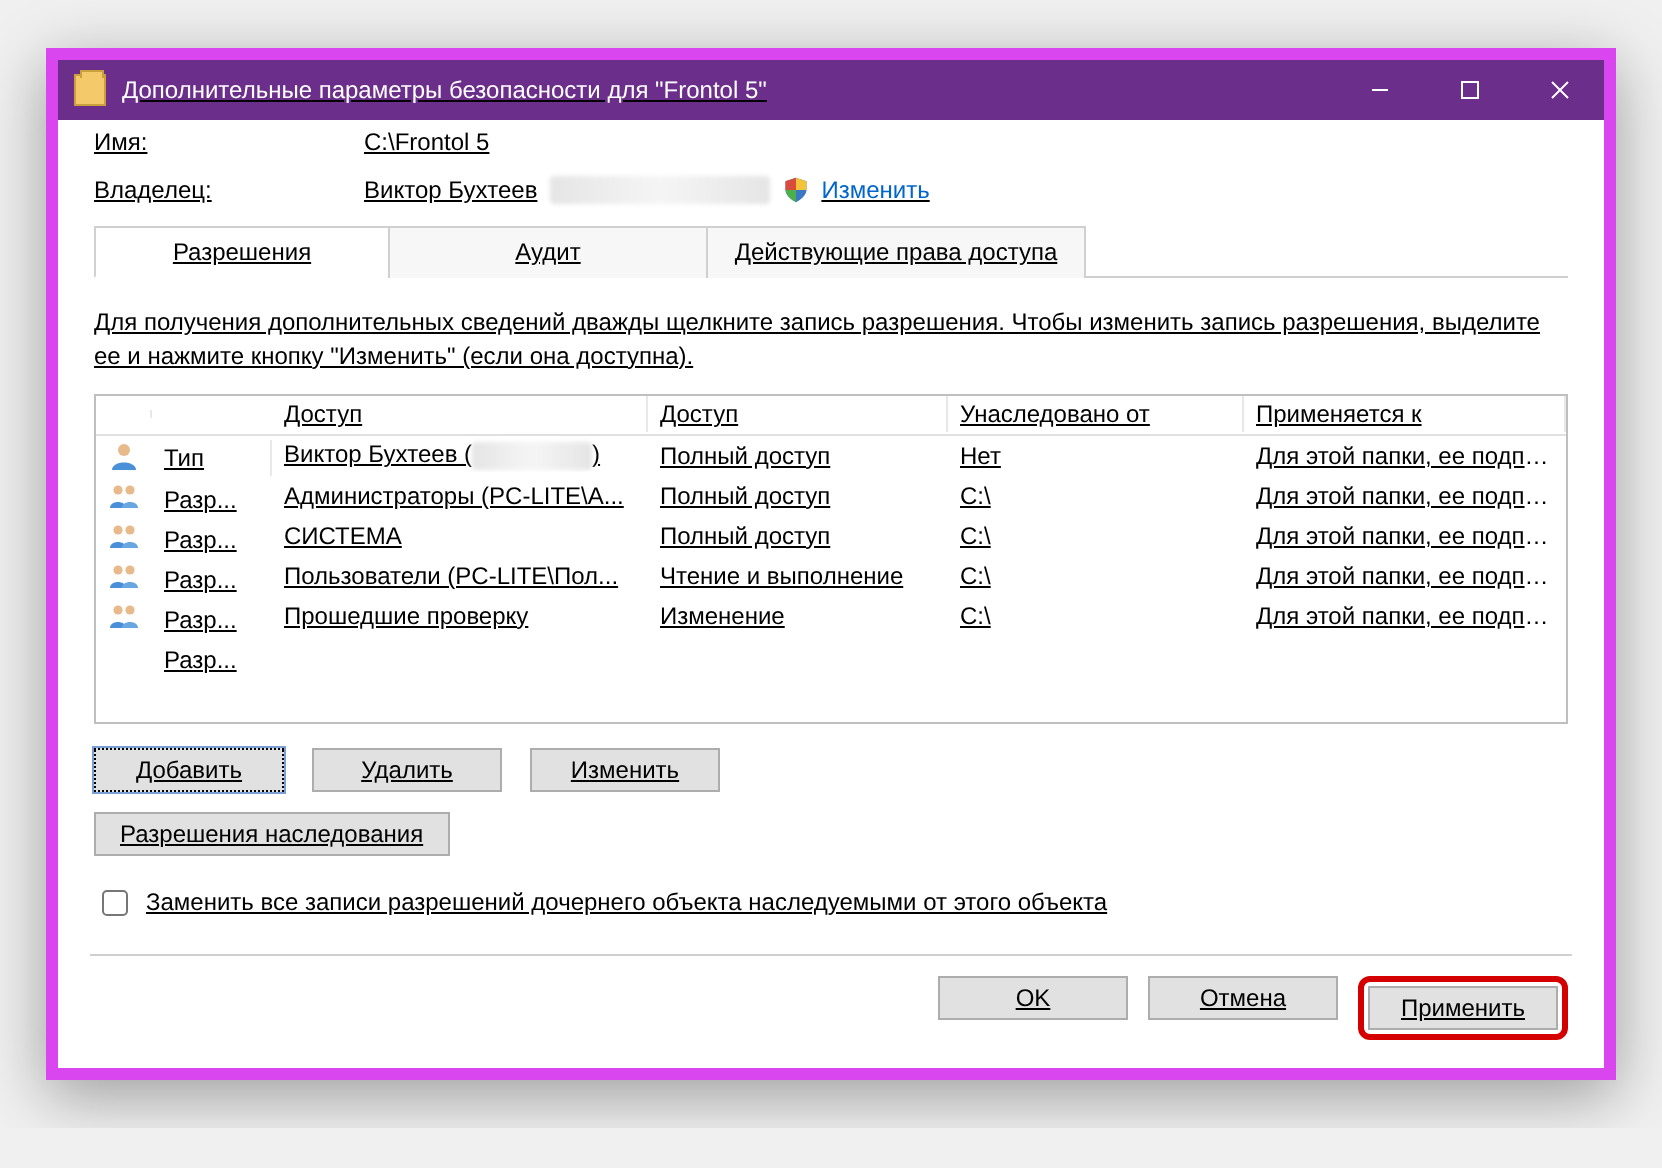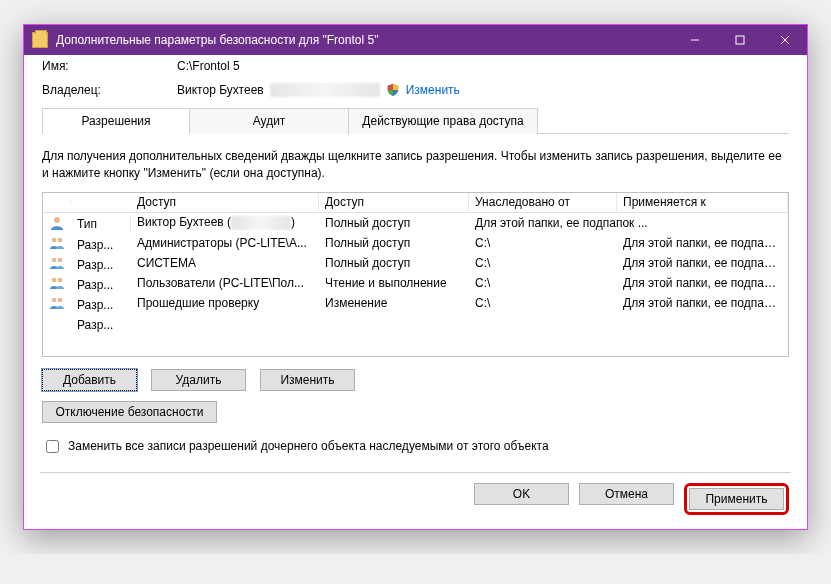--- a/index.html
+++ b/index.html
@@ -8,21 +8,22 @@
     font-family: "Segoe UI", Tahoma, sans-serif;
     font-size: 12px;
     background: #f0f0f0;
     color: #000;
   }
   .window {
     width: 785px;
     margin: 24px auto;
     background: #fff;
     box-shadow: 0 8px 30px rgba(0,0,0,0.35);
-    border: 1px solid #d946ef;
+    border: 6px solid #d946ef;
+    text-decoration: underline;
   }
   .titlebar {
     height: 30px;
     background: #6b2e8a;
     color: #fff;
     display: flex;
     align-items: center;
     padding: 0 0 0 8px;
   }
   .titlebar-icon {
@@ -184,20 +185,21 @@
           <div class="grid-row">
             <div class="cell c-icon">
               <svg class="usr-icon" viewBox="0 0 16 16">
                 <circle cx="8" cy="5" r="3" fill="#e8b98a"></circle>
                 <path d="M2 15 C2 10 14 10 14 15 Z" fill="#4a90d9"></path>
               </svg>
             </div>
             <div class="cell c-type">Разр...</div>
             <div class="cell c-subj"><span>Виктор Бухтеев (</span><span class="blurred" style="width: 60px; vertical-align: middle;"></span><span>)</span></div>
             <div class="cell c-acc">Полный доступ</div>
+            <div class="cell c-inh">Нет</div>
             <div class="cell c-app">Для этой папки, ее подпапок ...</div>
           </div>
           <div class="grid-row">
             <div class="cell c-icon">
               <svg class="usr-icon" viewBox="0 0 16 16">
                 <circle cx="5" cy="5" r="2.3" fill="#e8b98a"></circle>
                 <circle cx="11" cy="5" r="2.3" fill="#e8b98a"></circle>
                 <path d="M1 14 C1 10 9 10 9 14 Z" fill="#4a90d9"></path>
                 <path d="M7 14 C7 10 15 10 15 14 Z" fill="#6aa6e0"></path>
               </svg>
@@ -256,21 +258,21 @@
         </div>
     </div>
 
     <div class="btn-row">
       <button class="btn focused">Добавить</button>
       <button class="btn">Удалить</button>
       <button class="btn">Изменить</button>
     </div>
 
     <div class="btn-row btn-row2">
-      <button class="btn" style="min-width:175px;">Отключение безопасности</button>
+      <button class="btn" style="min-width:175px;">Разрешения наследования</button>
     </div>
 
     <div class="chk-row">
       <input type="checkbox" class="chk" style="">
       <label>Заменить все записи разрешений дочернего объекта наследуемыми от этого объекта</label>
     </div>
 
     <div class="sep"></div>
 
     <div class="footer-btns">

